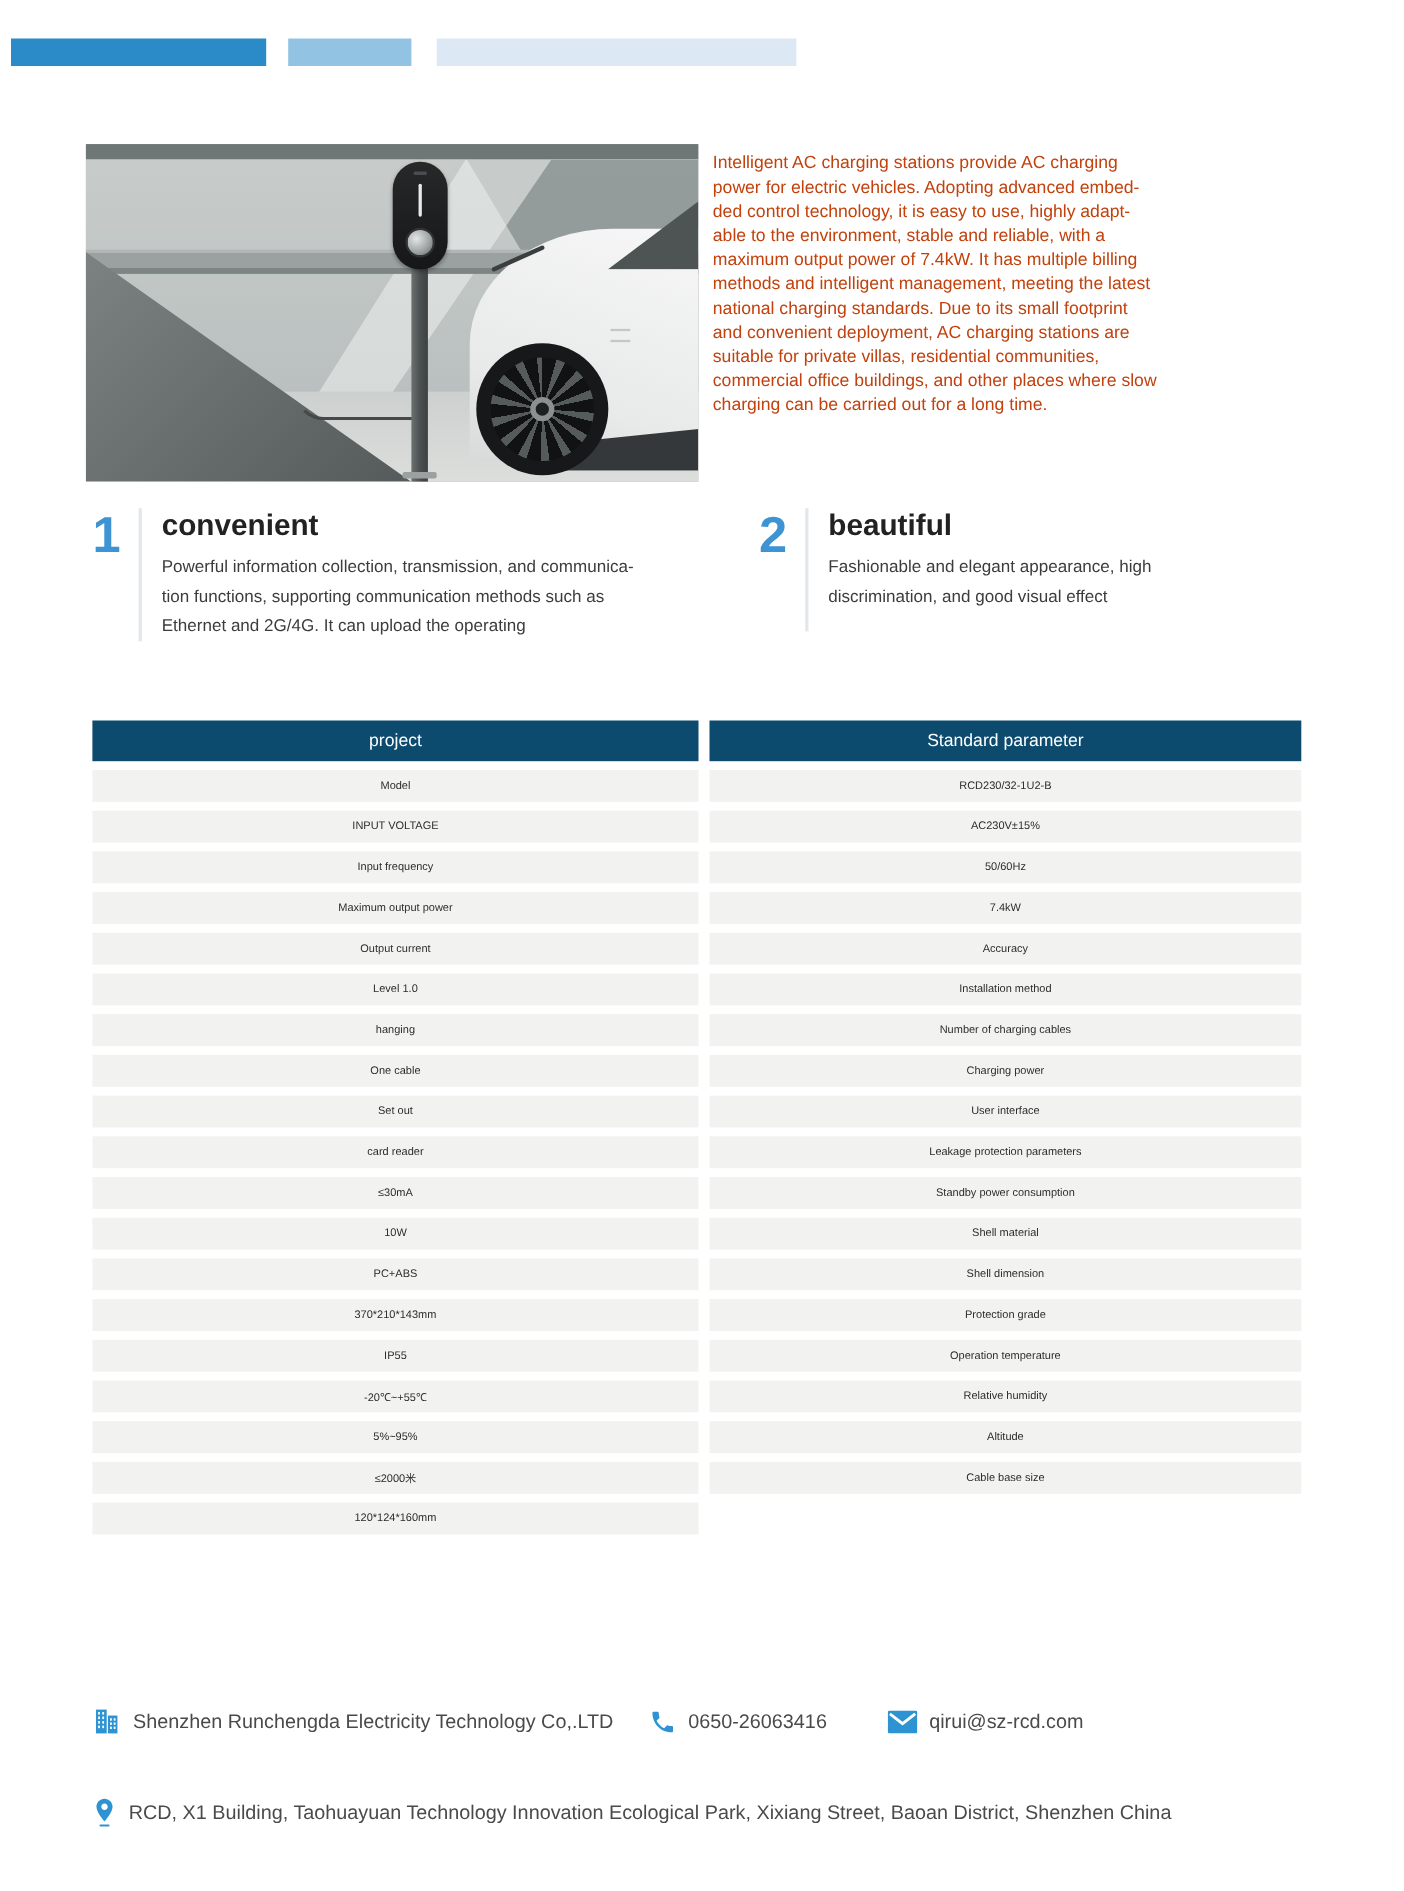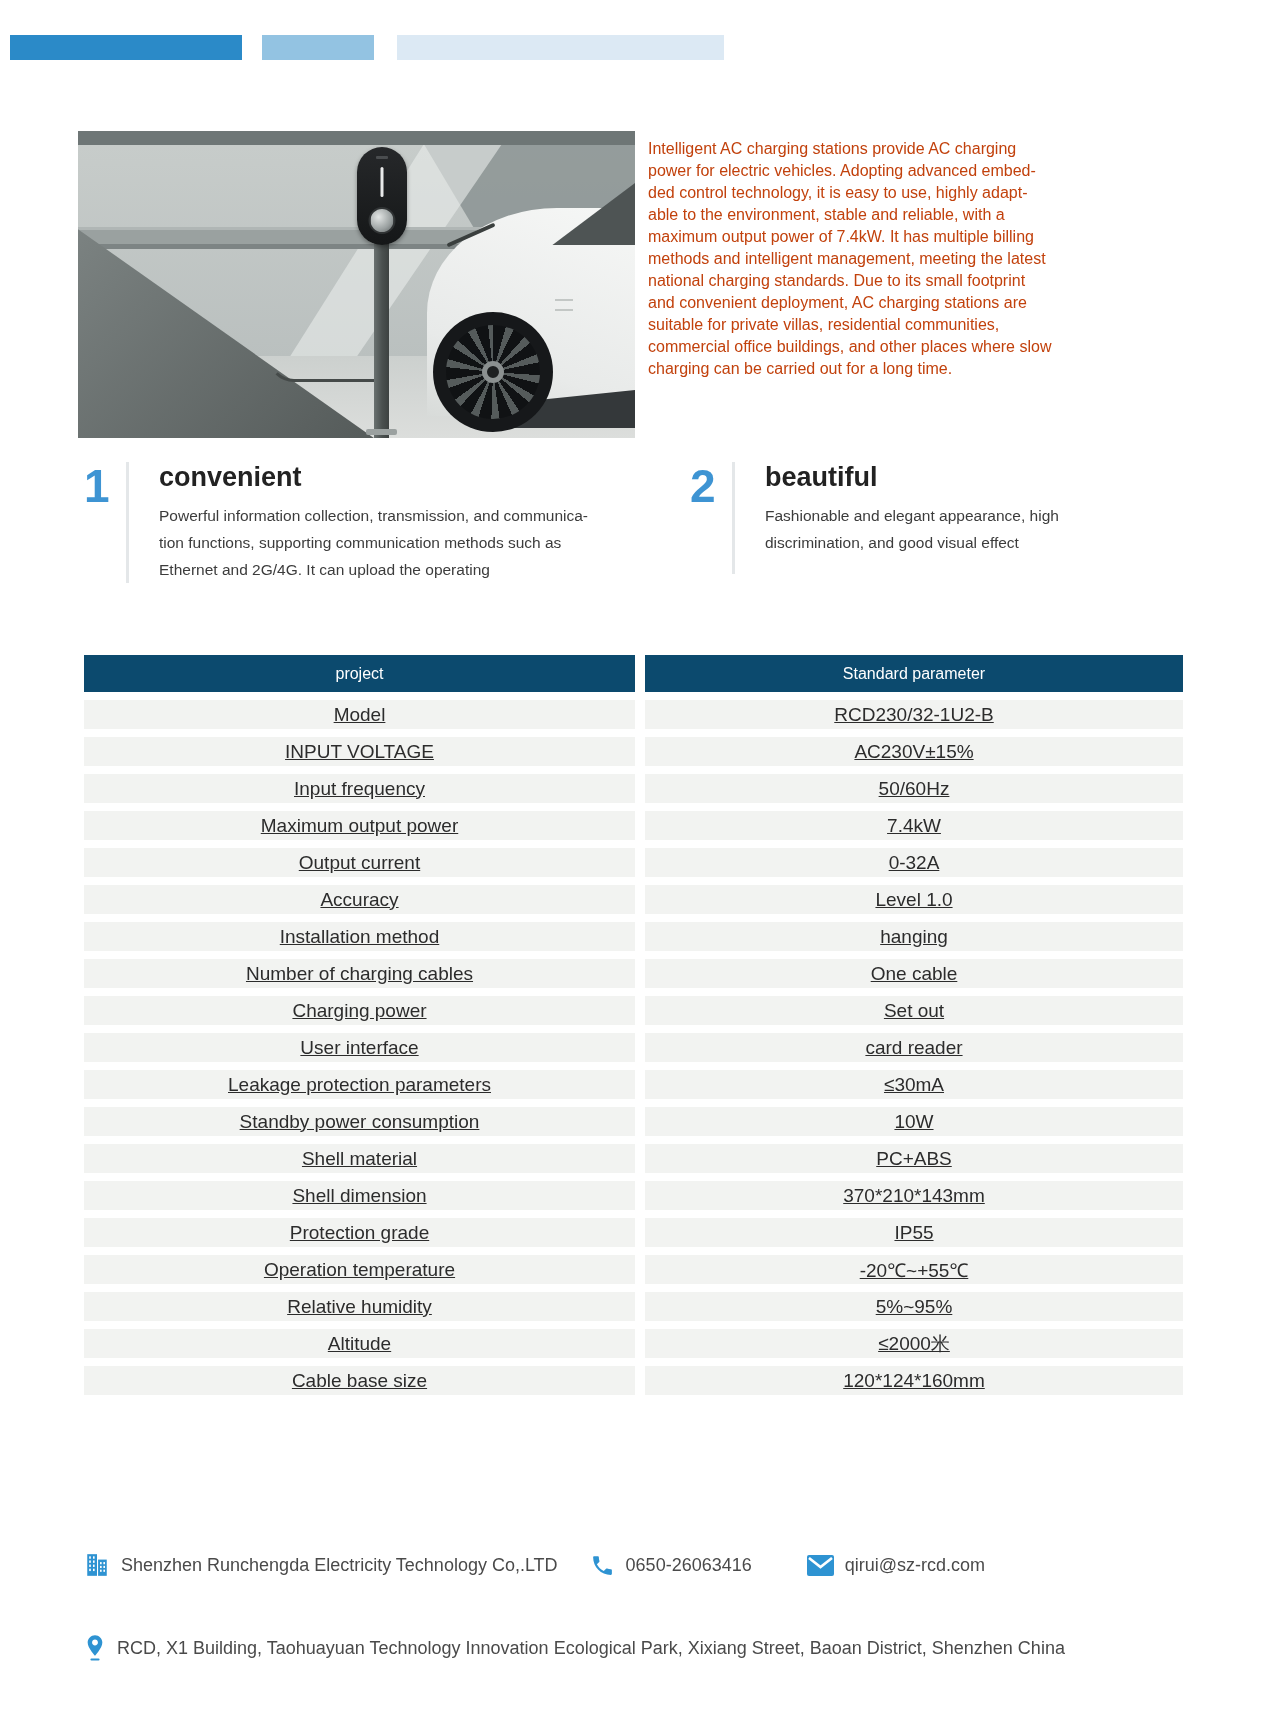--- a/index.html
+++ b/index.html
@@ -71,32 +71,32 @@
 
   
   .intro { position:absolute; left:648px; top:138px;
            font-size:16px; line-height:22px; color:#c2410c; white-space:pre; }
 
   
   .feature { position:absolute; display:flex; }
   .feature-1 { left:84px;  top:462px; }
   .feature-2 { left:690px; top:462px; }
   .feature .num { width:42px; font-size:46px; font-weight:bold; color:#3e94d3; line-height:1.05; }
-  .feature .block { border-left:3px solid #e4e7e9; padding-left:30px; min-height:112px; }
+  .feature .block { border-left:3px solid #e4e7e9; padding-left:18px; min-height:112px; }
   .feature .title { font-size:27px; font-weight:bold; color:#222; margin-bottom:9px; }
   .feature .body { font-size:15.5px; line-height:27px; color:#3c3c3c; white-space:pre; }
 
   
   .spec-table { position:absolute; left:84px; top:655px; width:1099px;
                 display:grid; grid-template-columns:551px 538px; column-gap:10px;
                 grid-template-rows:37px; grid-auto-rows:29px; row-gap:8px; }
   .spec-table .hcell { background:#0c4a6e; color:#fff; font-size:16px;
                 display:flex; align-items:center; justify-content:center; }
-  .spec-table .cell { background:#f2f3f1; color:#2c2c2c; font-size:19px;
-                display:flex; align-items:center; justify-content:center;text-decoration:underline; }
+  .spec-table .cell { background:#f2f3f1; color:#2c2c2c; font-size:10px;
+                display:flex; align-items:center; justify-content:center; }
 
   
   .footer-line { position:absolute; display:flex; align-items:center; color:#474747; }
   .footer-1 { left:84px; top:1552px; }
   .footer-2 { left:84px; top:1634px; }
   .footer-line .txt { font-size:18px; font-weight:normal; color:#4a4a4a; }
   .icn { display:inline-flex; margin-right:11px; }
   .gap-phone { margin-left:32px; }
   .gap-mail  { margin-left:55px; }
 </style>
@@ -174,21 +174,20 @@
 
   <div class="cell">Model</div>
   <div class="cell">RCD230/32-1U2-B</div>
   <div class="cell">INPUT VOLTAGE</div>
   <div class="cell">AC230V±15%</div>
   <div class="cell">Input frequency</div>
   <div class="cell">50/60Hz</div>
   <div class="cell">Maximum output power</div>
   <div class="cell">7.4kW</div>
   <div class="cell">Output current</div>
-  <div class="cell">0-32A</div>
   <div class="cell">Accuracy</div>
   <div class="cell">Level 1.0</div>
   <div class="cell">Installation method</div>
   <div class="cell">hanging</div>
   <div class="cell">Number of charging cables</div>
   <div class="cell">One cable</div>
   <div class="cell">Charging power</div>
   <div class="cell">Set out</div>
   <div class="cell">User interface</div>
   <div class="cell">card reader</div>

